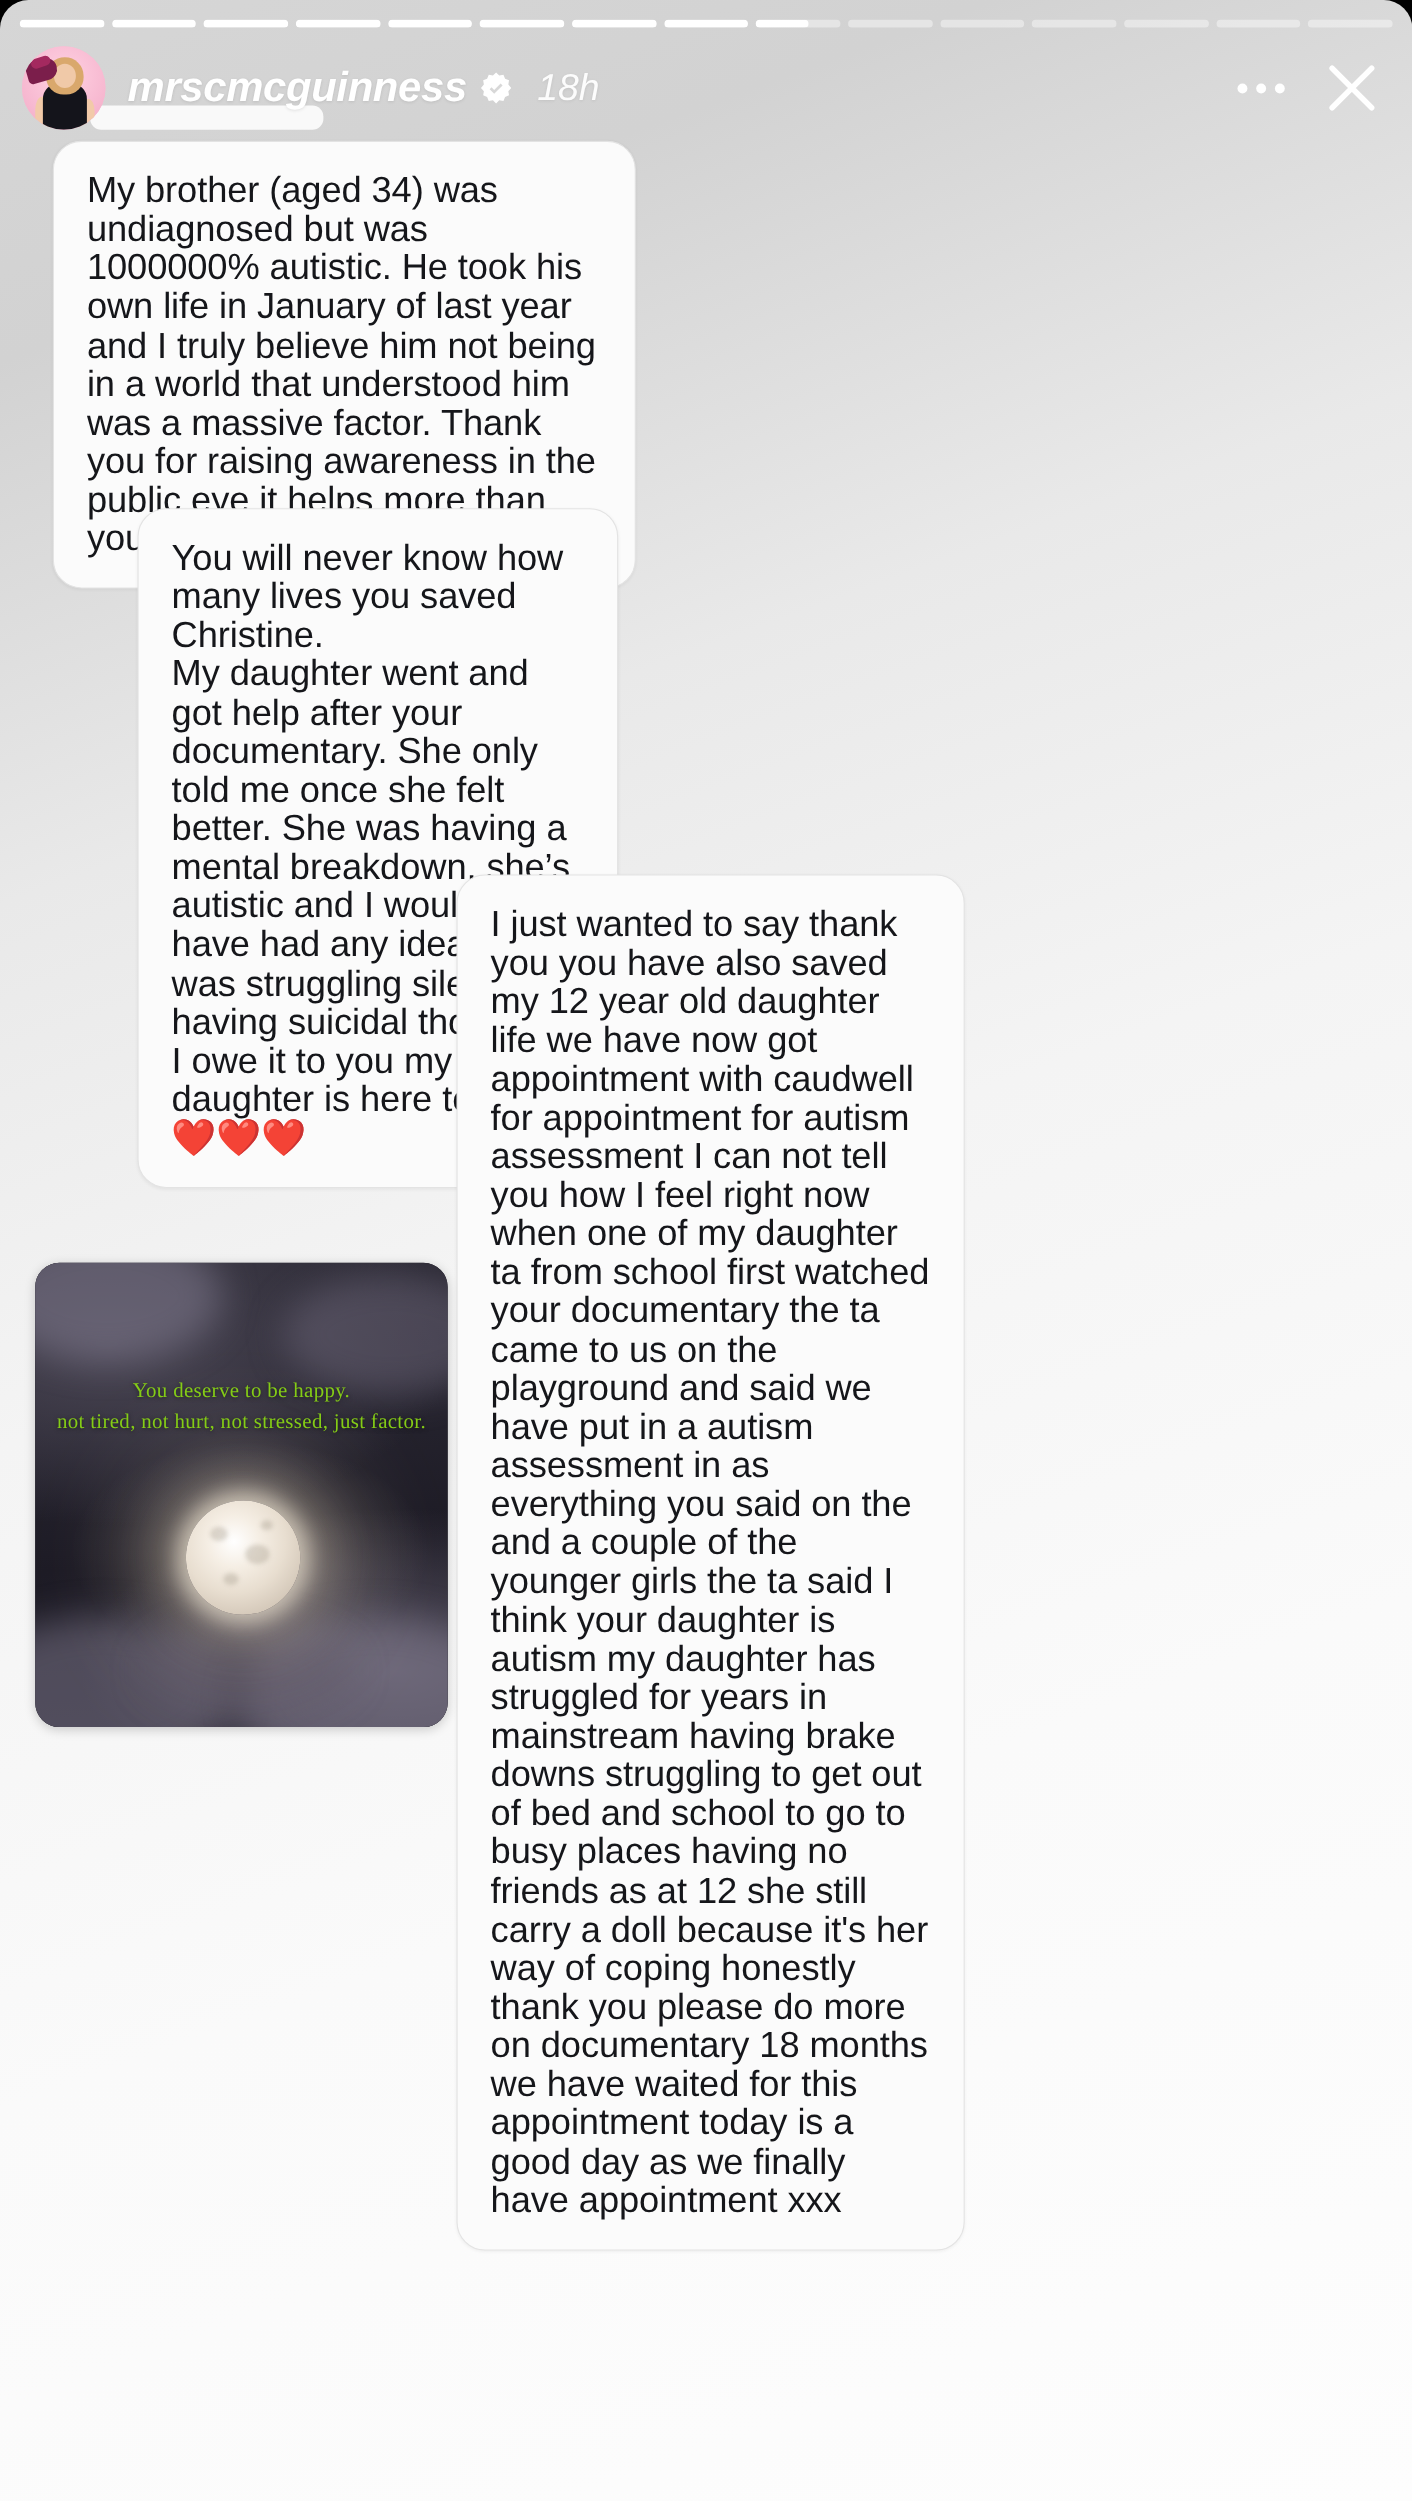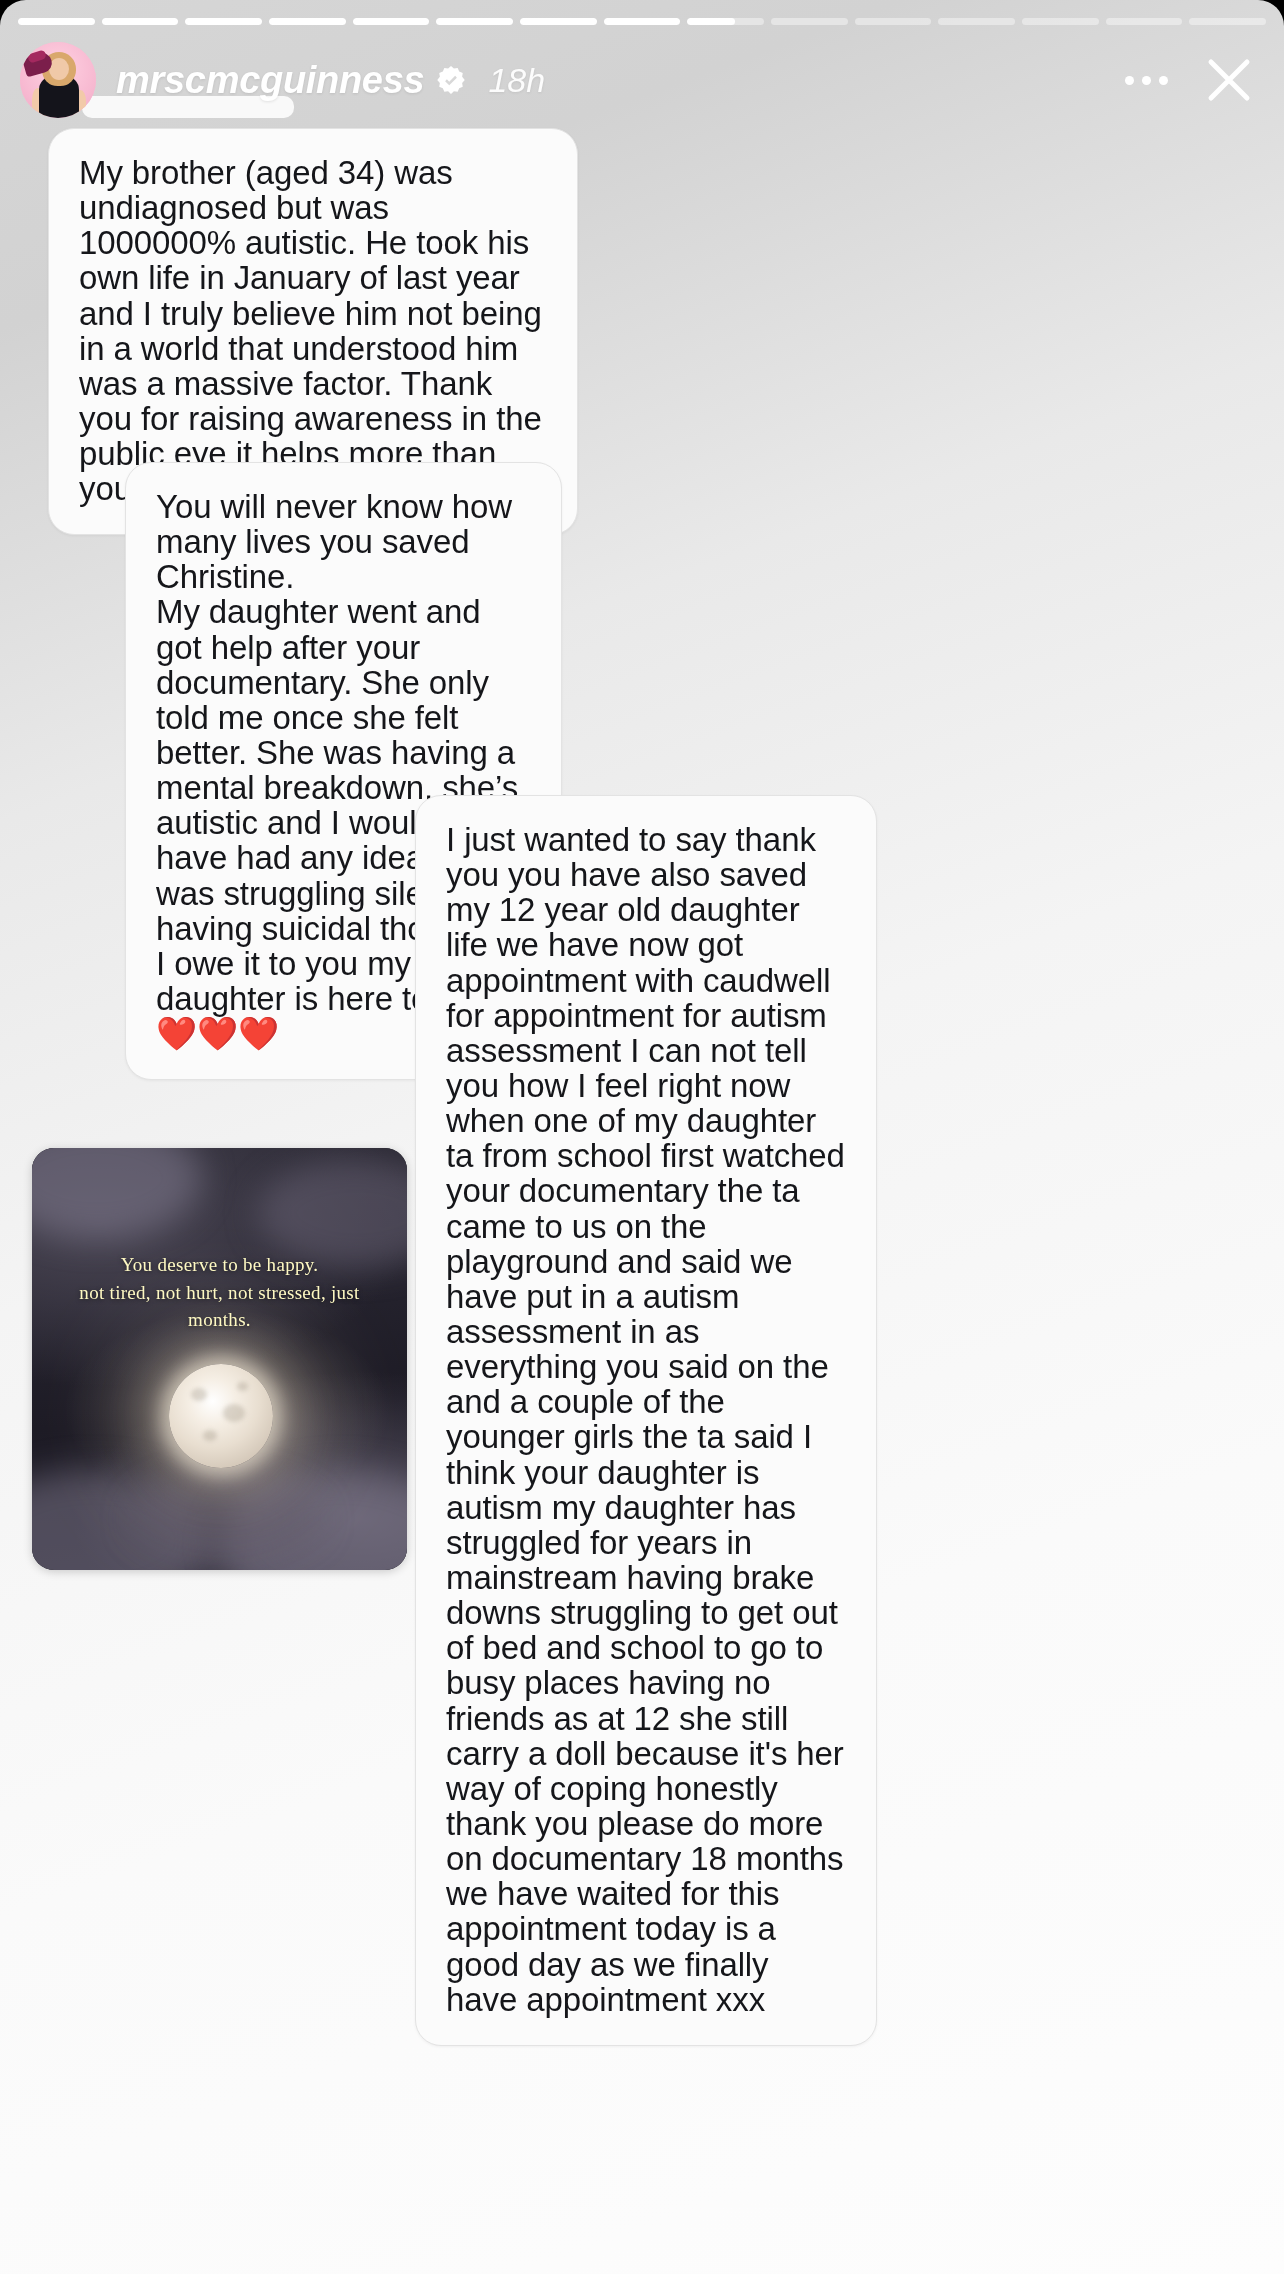--- a/index.html
+++ b/index.html
@@ -226,21 +226,21 @@
   .moon-crater {
     position: absolute;
     border-radius: 50%;
     background: rgba(150,138,124,0.30);
     filter: blur(2px);
   }
   .moon-quote {
     position: absolute;
     left: 0; right: 0;
     text-align: center;
-    color: #fef9c3;
+    color: #84cc16;
     font-family: "Liberation Serif", serif;
     line-height: 1.42;
     letter-spacing: 0.3px;
     text-shadow: 0 1px 4px rgba(0,0,0,0.5);
     padding: 0 18px;
     white-space: pre-line;
   }
 </style>
 </head>
 <body>
@@ -341,17 +341,17 @@
       <div class="cloud" style="left:100px; bottom:12px; width:190px; height:80px; background:rgba(90,85,102,0.45);"></div>
 
       <div class="moon-orb" style="left:137px; top:216px; width:104px; height:104px;">
         <div class="moon-crater" style="left:22px; top:24px; width:16px; height:13px;"></div>
         <div class="moon-crater" style="left:54px; top:40px; width:22px; height:18px;"></div>
         <div class="moon-crater" style="left:34px; top:66px; width:14px; height:11px;"></div>
         <div class="moon-crater" style="left:68px; top:18px; width:11px; height:9px;"></div>
       </div>
 
       <div class="moon-quote" style="top:104px; font-size:19px;">You deserve to be happy.</div>
-      <div class="moon-quote" style="top:132px; font-size:19px;">not tired, not hurt, not stressed, just months.</div>
+      <div class="moon-quote" style="top:132px; font-size:19px;">not tired, not hurt, not stressed, just factor.</div>
     </div>
 
   </div>
 </div>
 
 </body></html>

